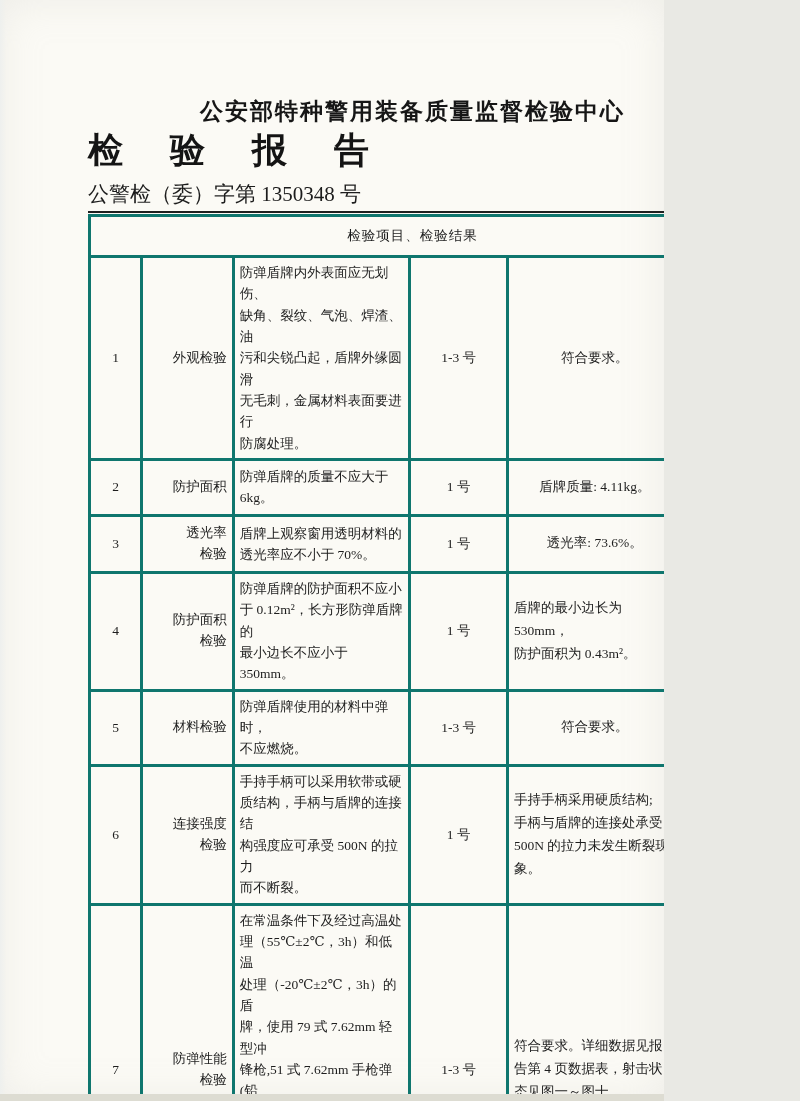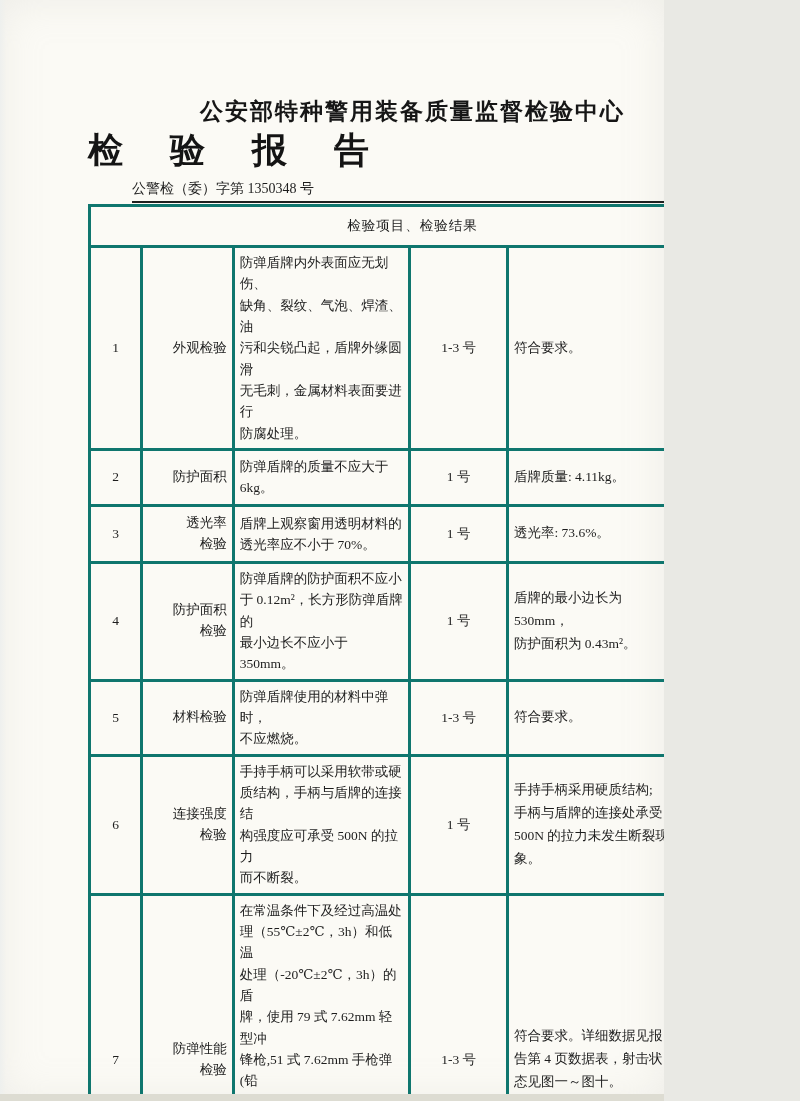--- a/index.html
+++ b/index.html
@@ -37,25 +37,24 @@
     text-align:left;
     font-size:35px;
     font-weight:700;
     letter-spacing:6px;
     color:#141414;
   }
   .ref-row{
     display:flex;
     justify-content:space-between;
     align-items:flex-end;
-    font-size:14px;
+    font-size:21px;
     margin-top:6px;
     padding-bottom:3px;
     border-bottom:2px solid #1f1f1f;
-    margin-left:44px;
   }
   .pages span{margin-left:34px;}
   table.report{
     margin-top:1px;
     width:649px;
     border-collapse:collapse;
     table-layout:fixed;
     border:2px solid #222;
   }
   table.report td{
@@ -80,21 +79,21 @@
   }
   td.c-no,td.c-sample,td.c-verdict{text-align:center;}
   td.c-item{text-align:right;white-space:pre-line;line-height:1.55;}
   td.c-req{
     text-align:left;
     white-space:pre-line;
     line-height:1.58;
     padding-left:7px;
   }
   td.c-res{white-space:pre-line;line-height:1.7;padding-left:9px;}
-  td.c-res.center{text-align:left;padding-left:5px;}
+  td.c-res.center{text-align:center;padding-left:5px;}
   
   .stamp{position:absolute;color:#d5342c;}
   .s-arc{
     position:absolute;left:768px;top:394px;width:36px;height:14px;
     border-top:6px solid #d5342c;
     border-radius:50% 50% 0 0 / 100% 100% 0 0;
     transform:rotate(14deg);
   }
   .s-char{
     position:absolute;left:757px;top:402px;

